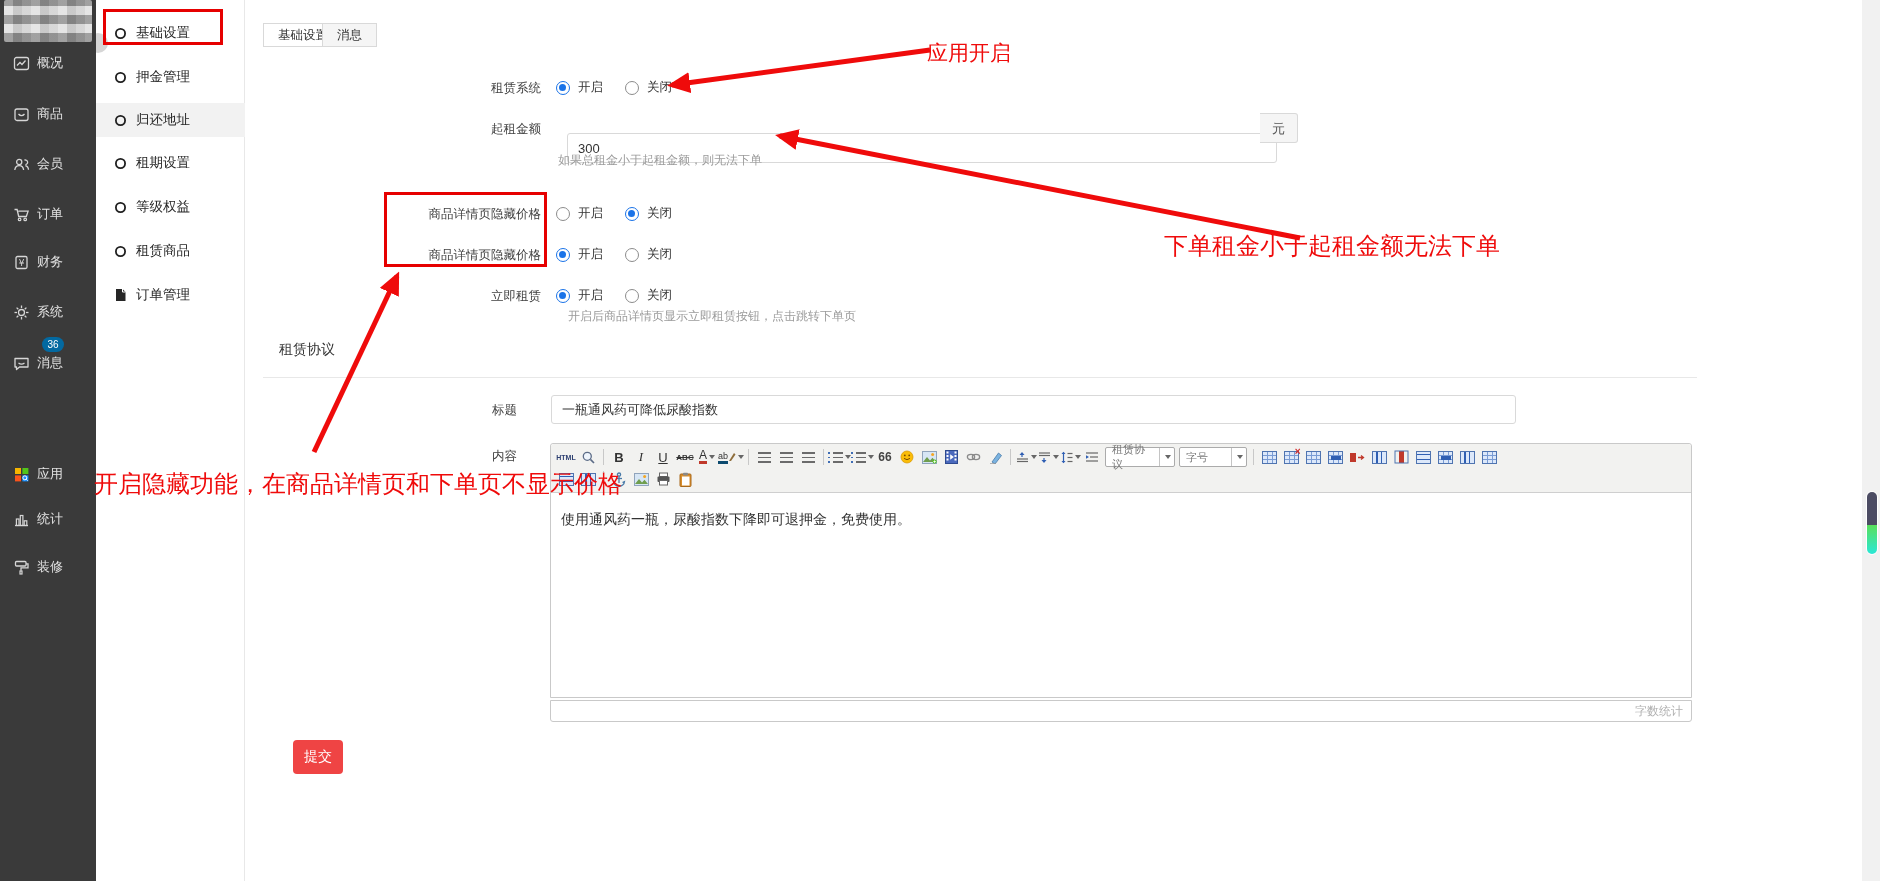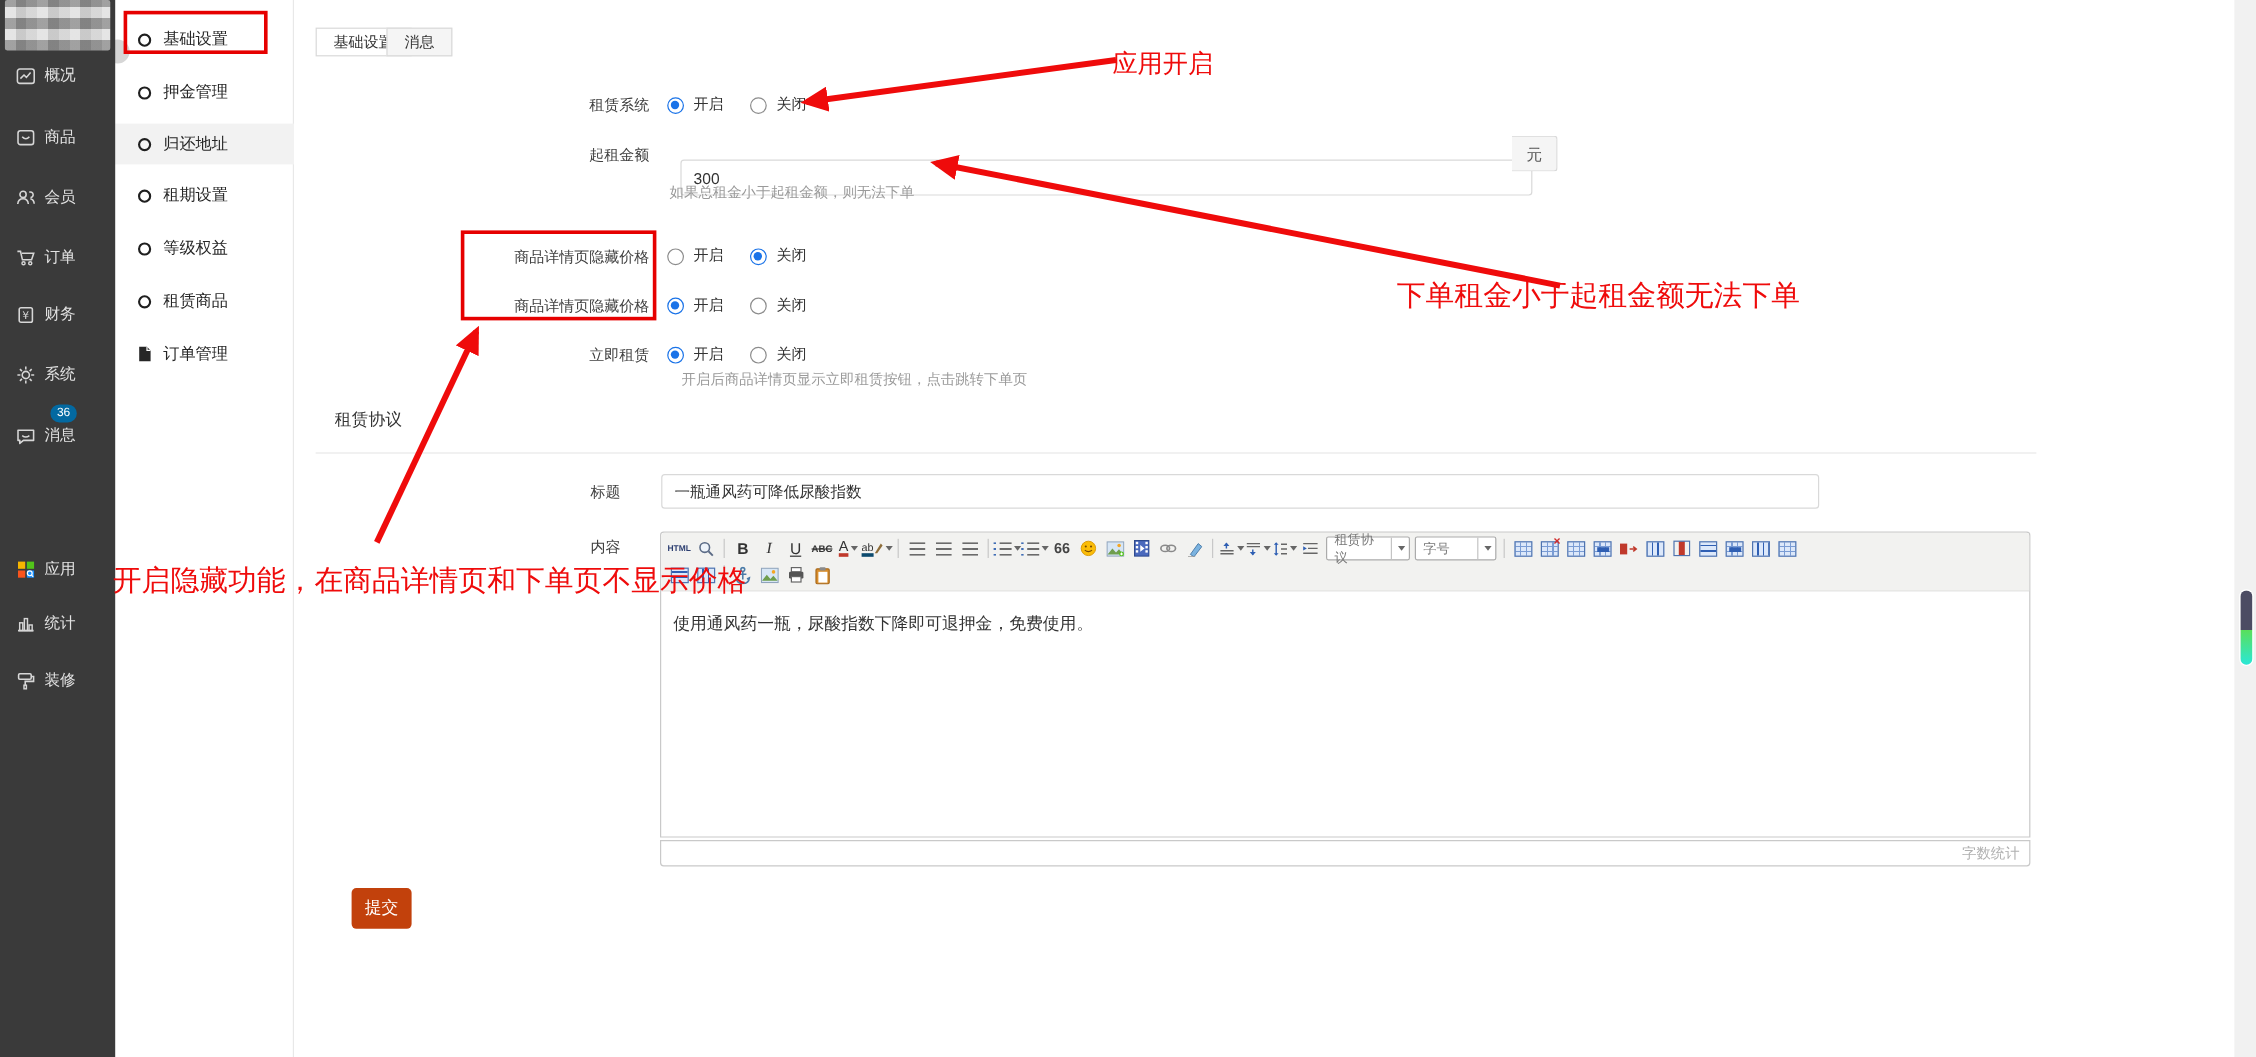--- a/index.html
+++ b/index.html
@@ -91,21 +91,21 @@
     padding:0 3px 0 6px; margin:0 2px; cursor:pointer; border-radius:2px; }
   .ed-select .dd { border-left:1px solid #c4c4c4; padding-left:3px; margin-left:5px;
     display:flex; align-items:center; height:100%; }
   .ed-body { position:absolute; left:0; top:49px; right:0; bottom:0; padding:18px 10px;
     font-size:14px; color:#333; }
   .ed-status { position:absolute; left:304px; top:700px; width:1142px; height:22px;
     border:1px solid #c9c9c9; border-radius:0 0 3px 3px; background:#fff;
     text-align:right; font-size:12px; color:#b0b0b0; line-height:20px; padding-right:8px; }
 
   .submit-btn { position:absolute; left:47px; top:740px; width:50px; height:34px;
-    background:#c2410c; color:#fff; font-size:14px; border:none; border-radius:4px;
+    background:#ef4444; color:#fff; font-size:14px; border:none; border-radius:4px;
     cursor:pointer; font-family:"Liberation Sans","DejaVu Sans",sans-serif; }
 
   
   .red-box { position:absolute; border:3px solid #e60000; z-index:20; pointer-events:none; }
   .red-text { position:absolute; color:#ef0b0b; z-index:20; white-space:nowrap;
     font-weight:500; pointer-events:none; }
   #annot-svg { position:absolute; left:0; top:0; z-index:19; pointer-events:none; }
 
   
   .scroll-track { position:absolute; right:0; top:0; width:18px; height:881px; background:#f1f1f1; z-index:30; }

